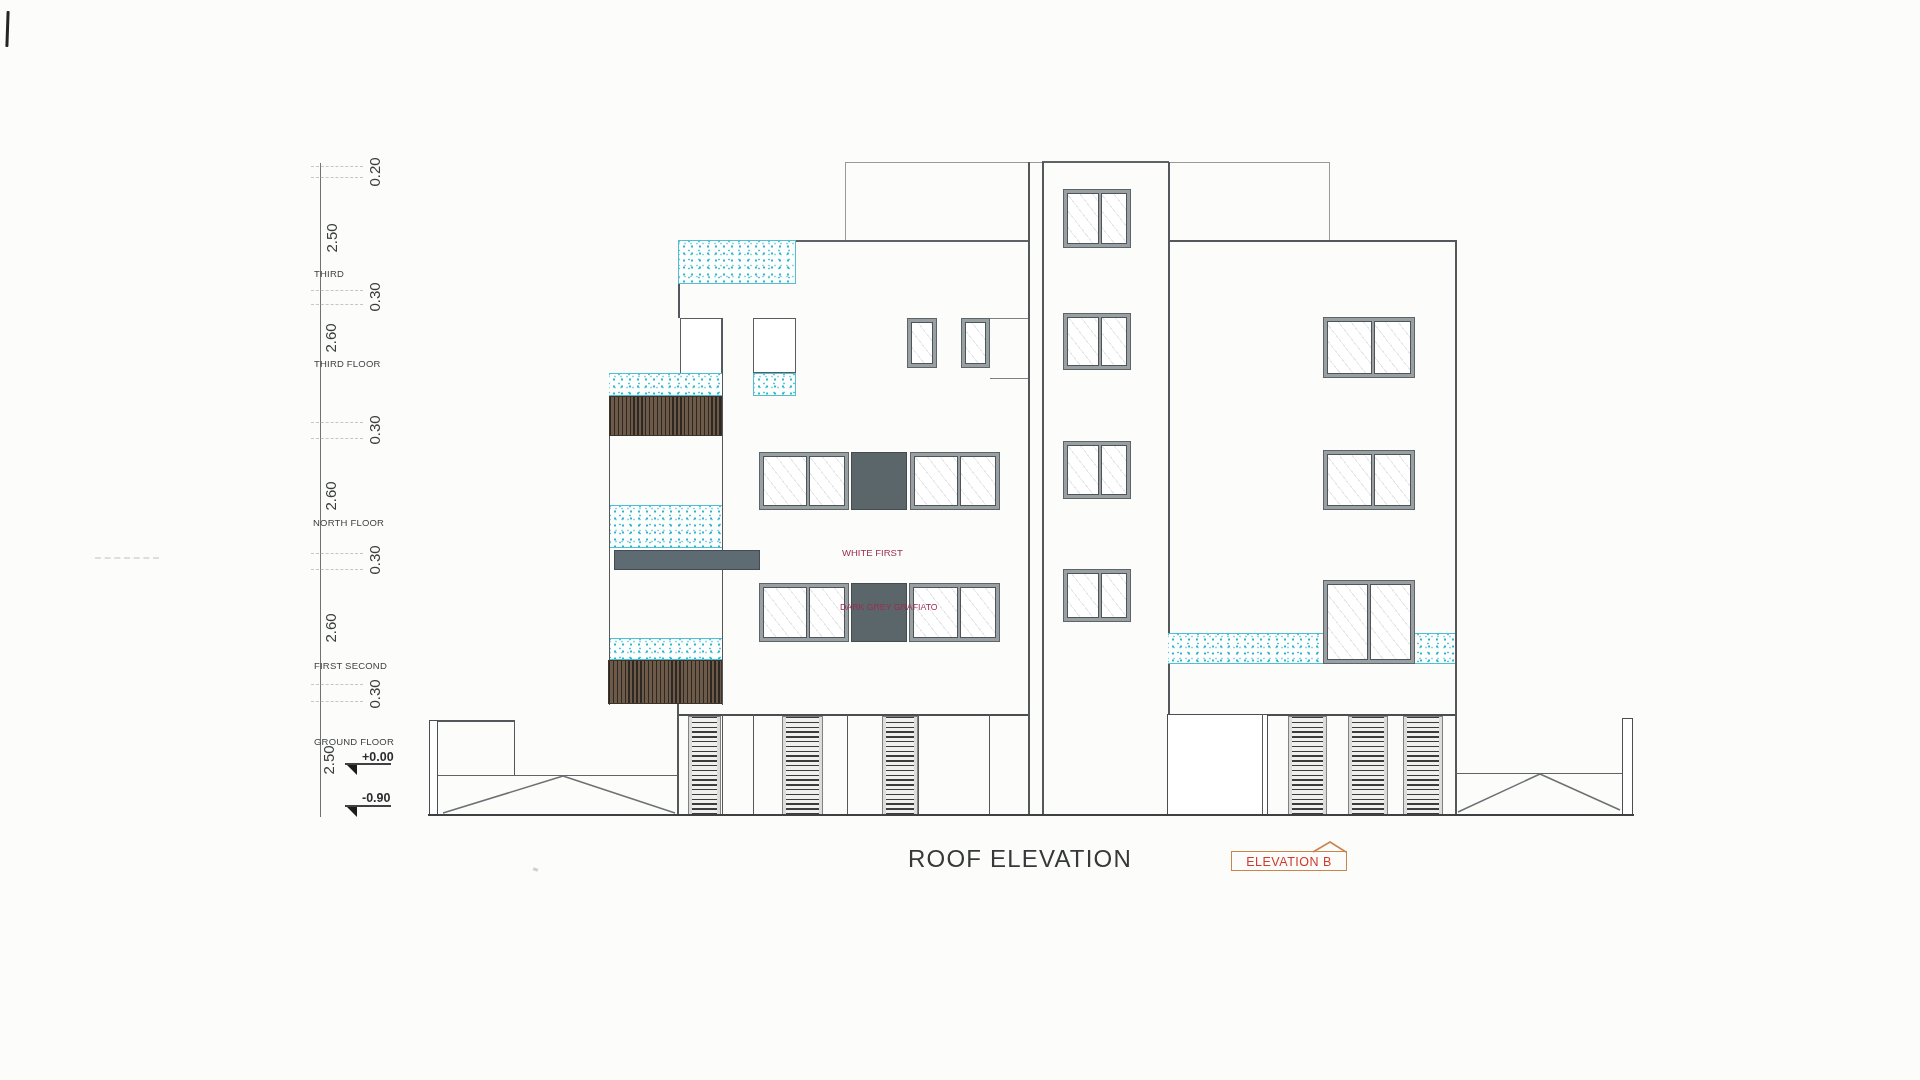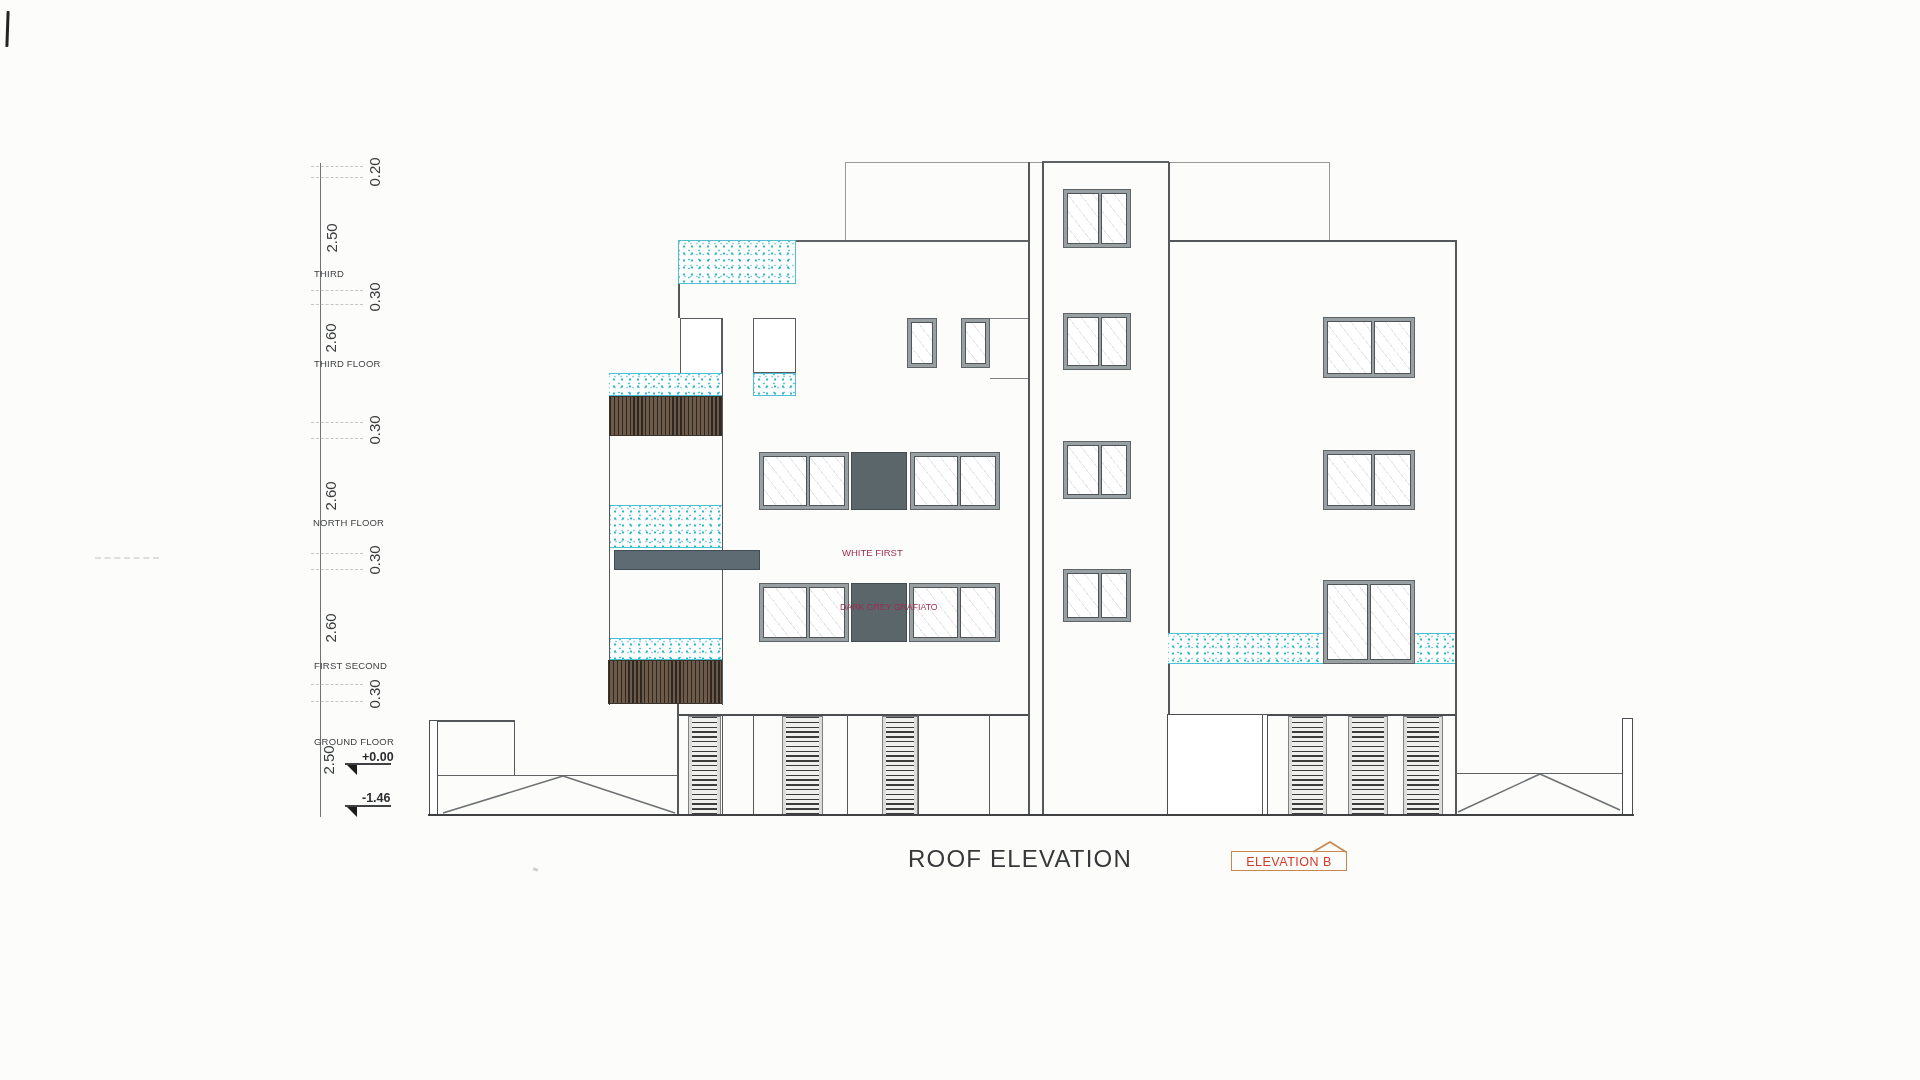--- a/index.html
+++ b/index.html
@@ -89,21 +89,21 @@
     <div class="flab" style="left:313px;top:517px;">NORTH FLOOR</div>
     <div class="flab" style="left:314px;top:660px;">FIRST SECOND</div>
     <div class="flab" style="left:314px;top:736px;">GROUND FLOOR</div>
 
     <div>
       <div class="lvltxt" style="left:362px;top:750px;text-align:center;">+0.00</div>
       <div class="lvlline" style="left:345px;top:763px;"></div>
       <div class="lvltri" style="left:347px;top:765px;"></div>
     </div>
     <div>
-      <div class="lvltxt" style="left:362px;top:791px;">-1.46</div>
+      <div class="lvltxt" style="left:362px;top:791px;">-0.90</div>
       <div class="lvlline" style="left:345px;top:805px;"></div>
       <div class="lvltri" style="left:347px;top:807px;"></div>
     </div>
   </div>
 
   <div>
 
     <div class="hl light" style="left:845px;top:162px;width:484px;height:1px;"></div>
     <div class="vl light" style="left:845px;top:162px;height:78px;width:1px;"></div>
     <div class="vl light" style="left:1329px;top:162px;height:78px;width:1px;"></div>

